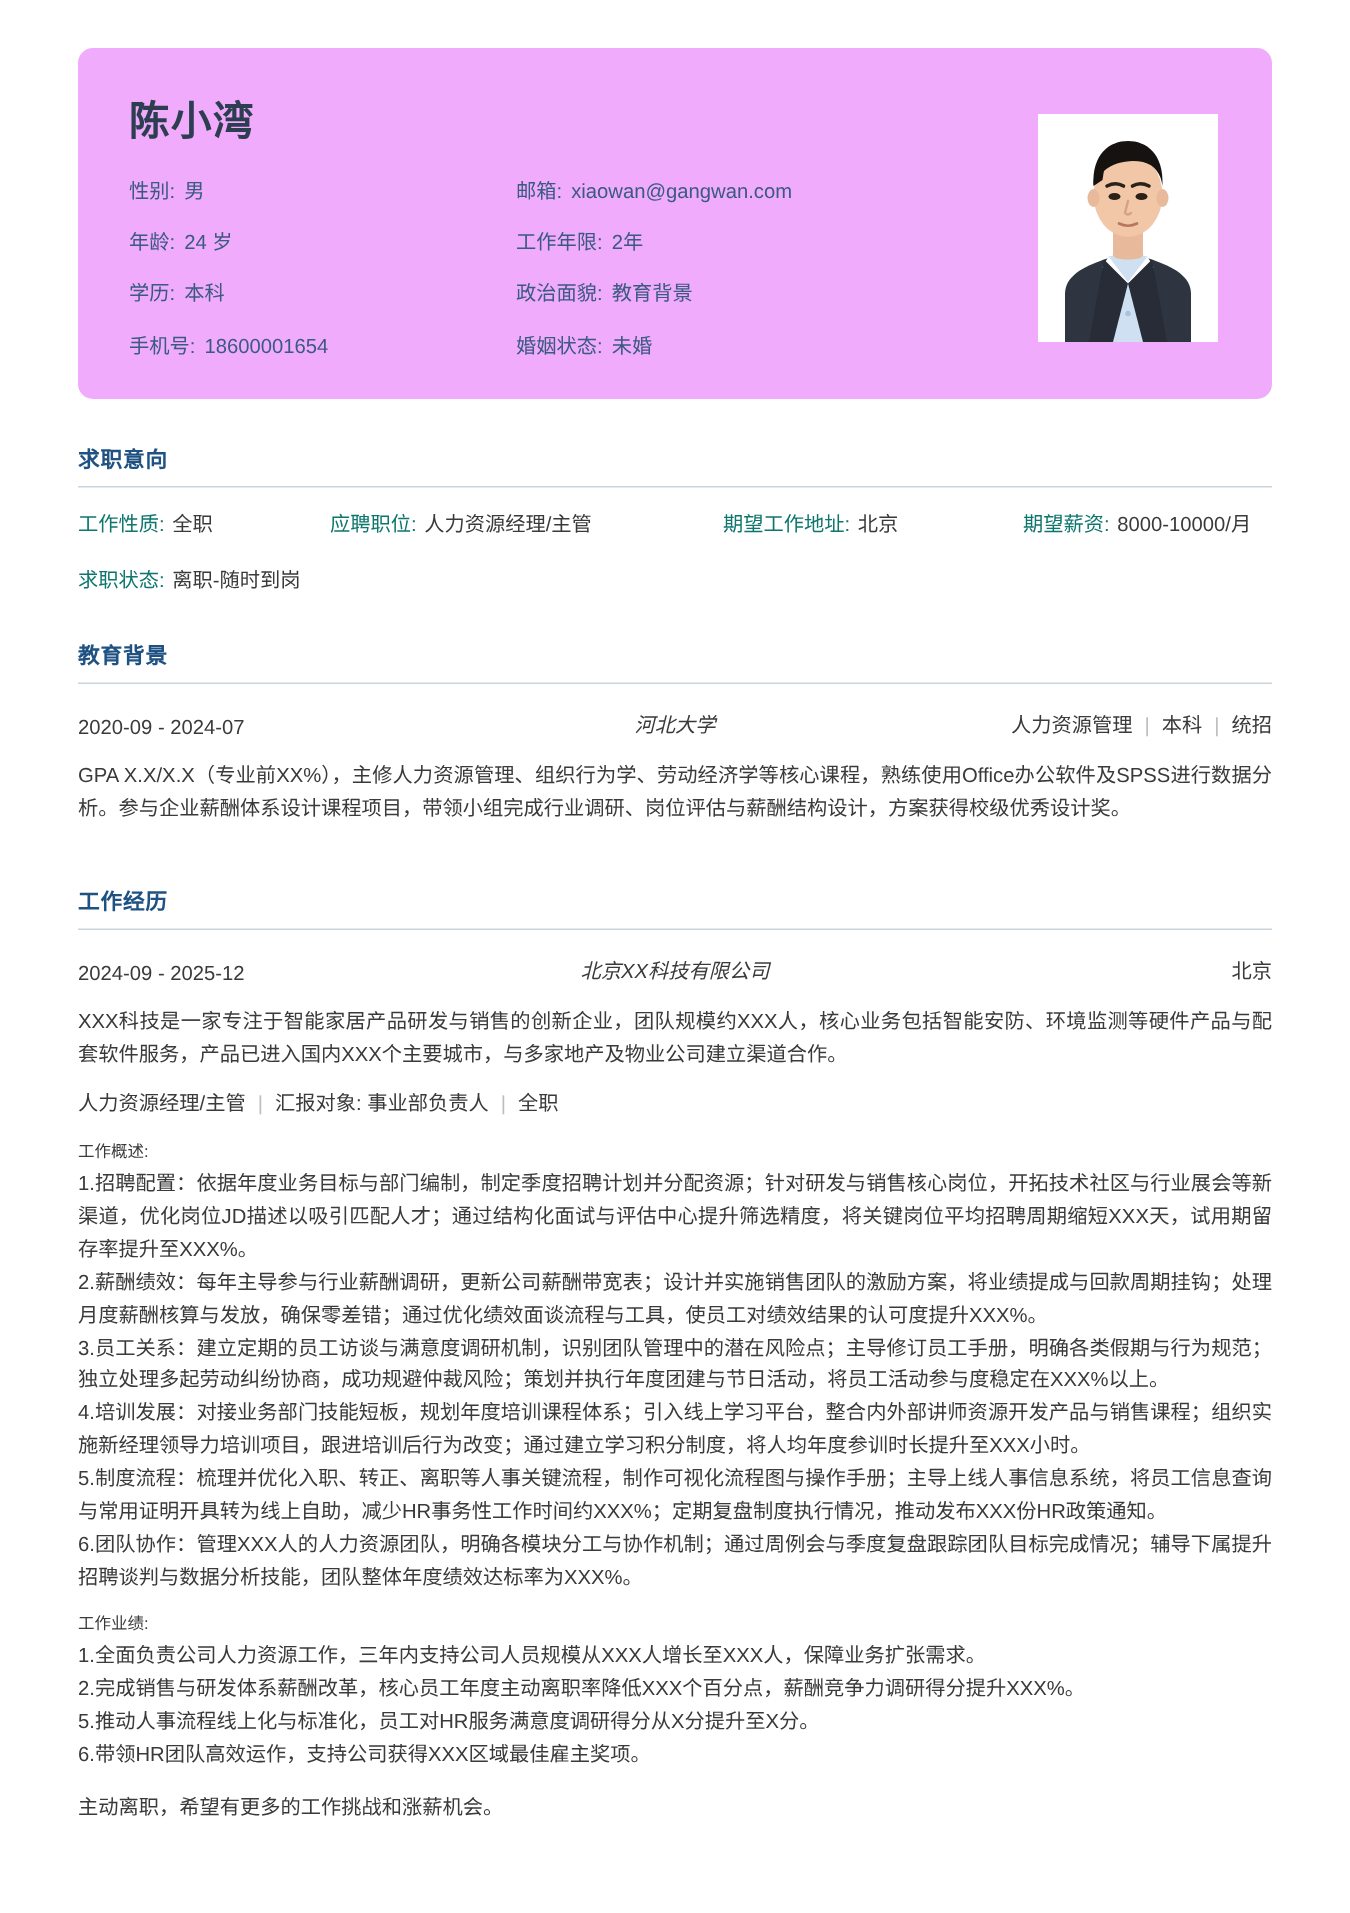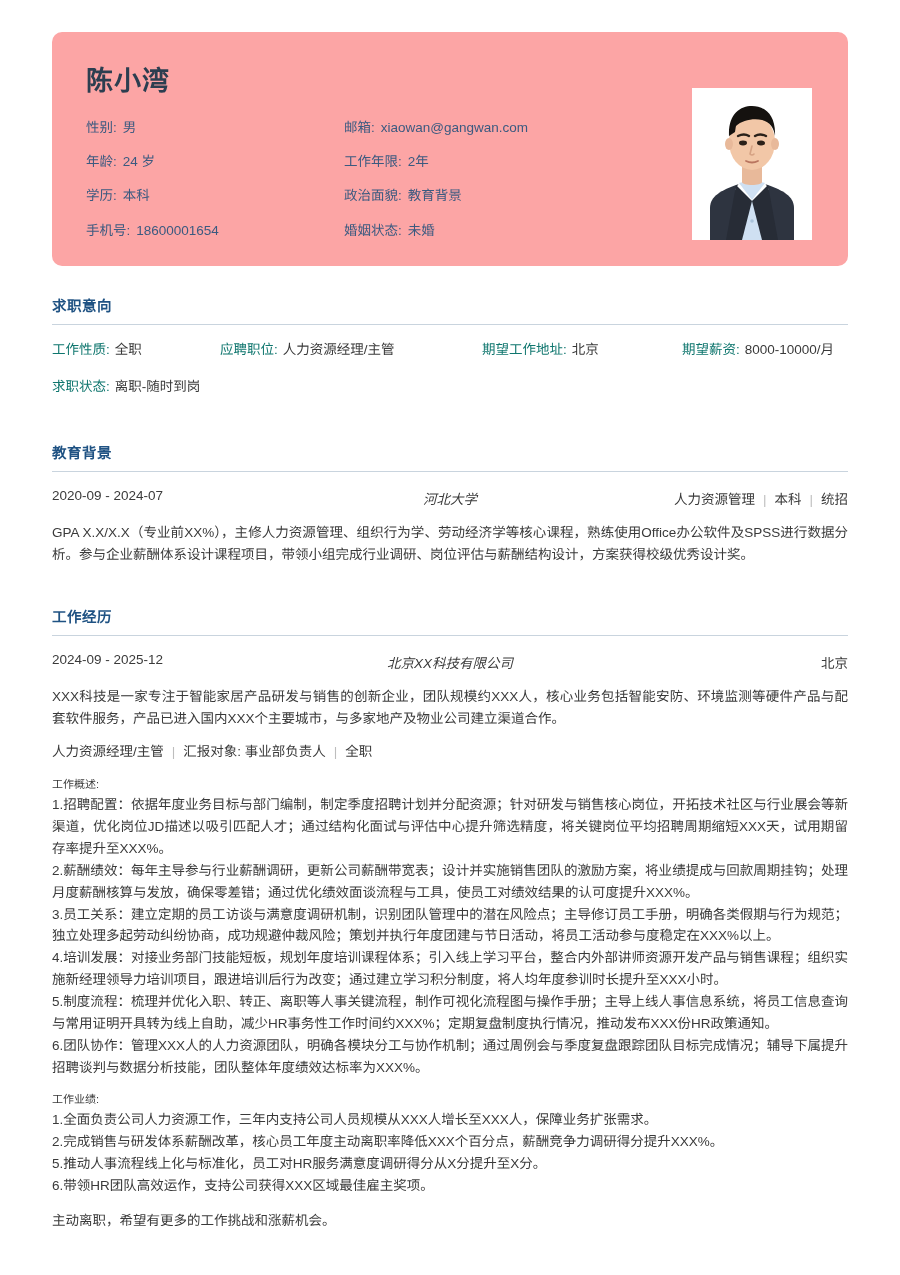--- a/index.html
+++ b/index.html
@@ -22,26 +22,26 @@
     min-height: 1275px;
     background: #ffffff;
     padding: 0;
     overflow: hidden;
   }
 
   
   .header-card {
     position: relative;
     margin: 32px 52px 0 52px;
-    background: #fca5a5;
+    background: #f0abfc;
     border-radius: 10px;
     padding: 30px 34px 26px 34px;
     min-height: 212px;
     display: flex;
-    align-items: flex-end;
+    align-items: center;
     justify-content: space-between;
   }
 
   .header-left {
     flex: 1 1 auto;
     padding-top: 4px;
   }
 
   .candidate-name {
     font-size: 27px;
@@ -106,35 +106,35 @@
 
   
   .intent-row {
     display: flex;
     align-items: baseline;
     font-size: 13.5px;
     color: #3a3a3a;
     margin-bottom: 18px;
     line-height: 1.4;
   }
-  .intent-row:last-child { margin-bottom: 16px; }
+  .intent-row:last-child { margin-bottom: 0; }
 
   .intent-cell { white-space: nowrap; }
   .intent-cell.c1 { width: 168px; }
   .intent-cell.c2 { width: 262px; }
   .intent-cell.c3 { width: 200px; }
   .intent-cell.c4 { width: auto; }
 
   .intent-label { color: #0f766e; }
   .intent-value { color: #3a3a3a; margin-left: 5px; }
 
   
   .entry-head {
     display: flex;
-    align-items: flex-start;
+    align-items: flex-end;
     font-size: 13.5px;
     color: #3a3a3a;
     margin-bottom: 14px;
   }
   .entry-date { flex: 0 0 300px; text-align: left; white-space: nowrap; }
   .entry-mid { flex: 1 1 auto; text-align: center; white-space: nowrap; font-style: italic; }
   .entry-right { flex: 0 0 300px; text-align: right; white-space: nowrap; color: #3a3a3a; }
 
   .sep {
     display: inline-block;

